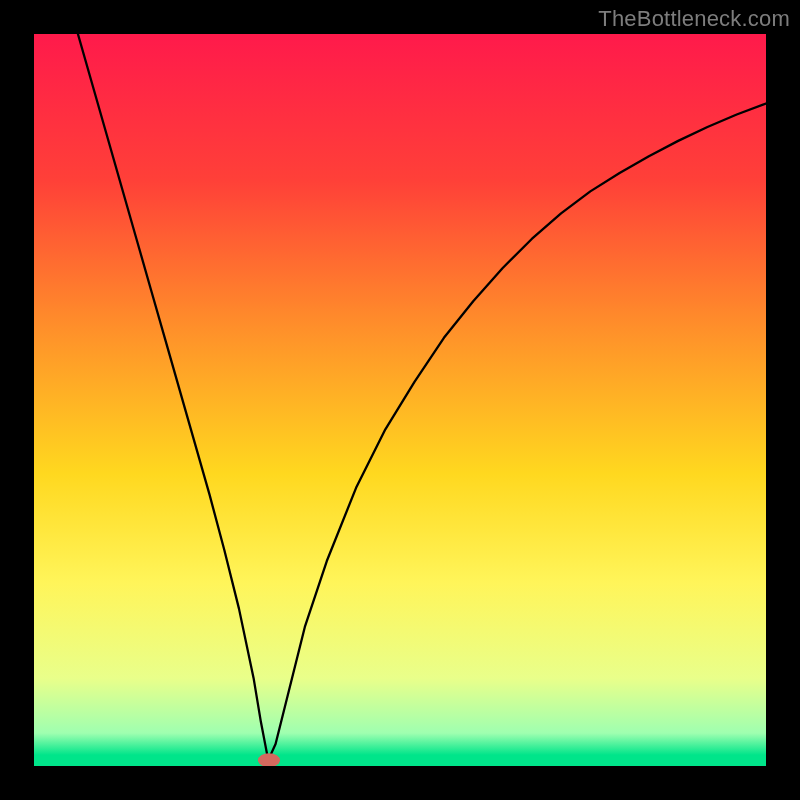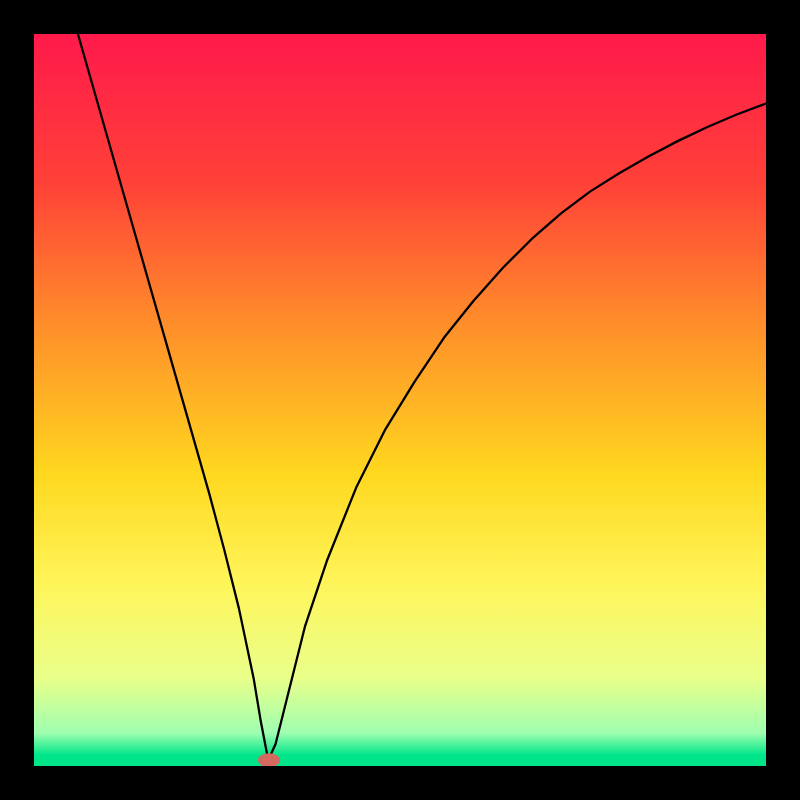--- a/index.html
+++ b/index.html
@@ -37,20 +37,21 @@
     font-family: Arial, Helvetica, sans-serif;
   }
   svg {
     display: block;
   }
 </style>
 </head>
 <body>
 
 <div class="frame">
+  <div class="watermark">TheBottleneck.com</div>
 
   <div class="plot-area">
     <svg id="chart-svg" width="732" height="732" viewBox="0 0 732 732">
       <defs>
         <linearGradient id="bg-grad" x1="0" y1="0" x2="0" y2="1">
             <stop offset="0%" stop-color="#ff1a4b"></stop>
             <stop offset="20%" stop-color="#ff4038"></stop>
             <stop offset="40%" stop-color="#ff8f2a"></stop>
             <stop offset="60%" stop-color="#ffd81f"></stop>
             <stop offset="75%" stop-color="#fff55a"></stop>

